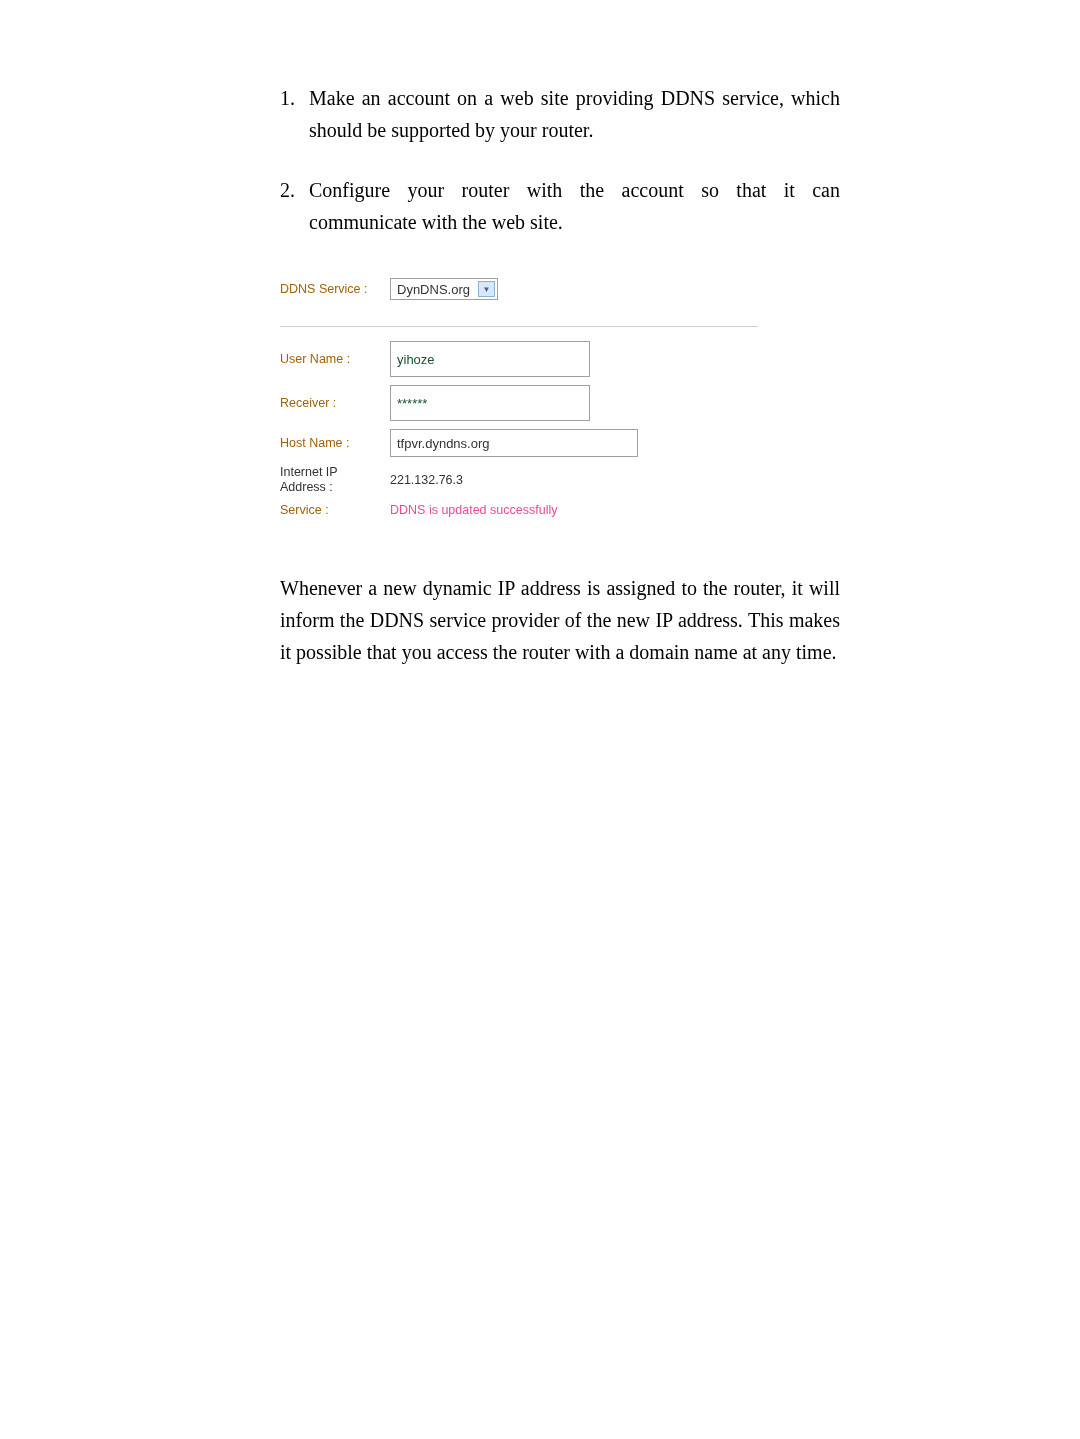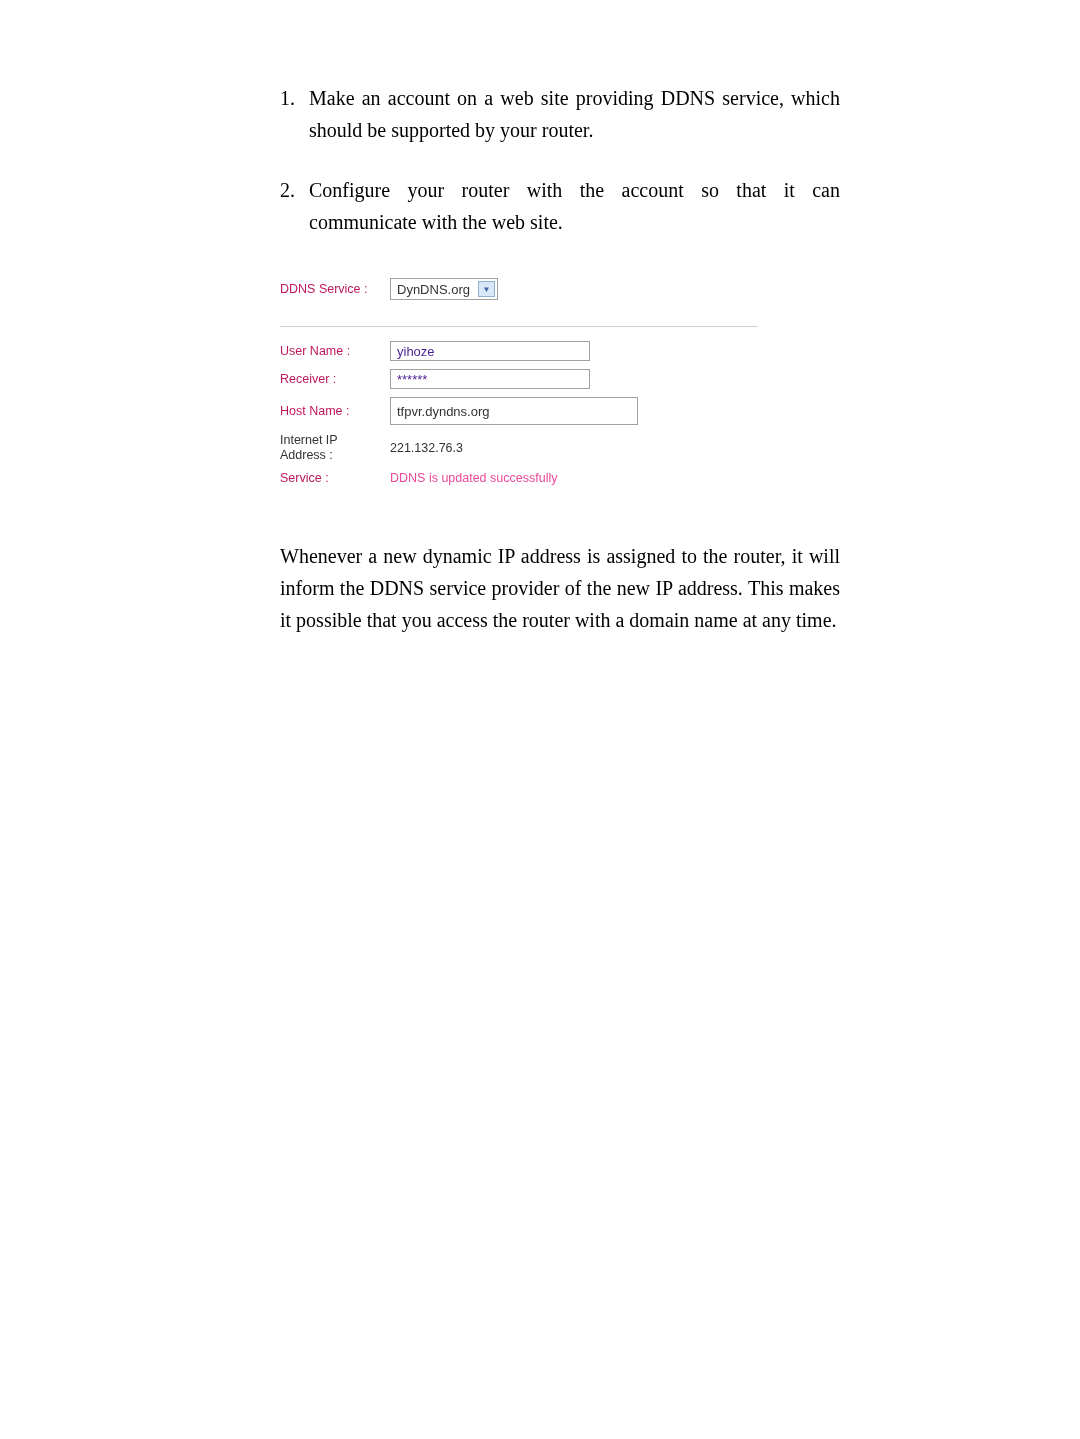--- a/index.html
+++ b/index.html
@@ -74,21 +74,21 @@
     
     .form-row {
       display: flex;
       align-items: center;
       margin-bottom: 8px;
     }
     
     .form-label {
       width: 110px;
       font-size: 12.5px;
-      color: #be185d;
+      color: #a16207;
     }
     
     .form-label-multiline {
       width: 110px;
       font-size: 12.5px;
       color: #333333;
       line-height: 1.2;
     }
     
     .select-box {
@@ -115,24 +115,24 @@
       align-items: center;
       justify-content: center;
       font-size: 8px;
       color: #4060a0;
     }
     
     .text-input {
       border: 1px solid #a0a0a0;
       background: #ffffff;
       padding: 3px 6px;
-      height: 20px;
+      height: 36px;
       width: 200px;
       font-size: 13px;
-      color: #4c1d95;
+      color: #14532d;
       font-family: Arial, Helvetica, sans-serif;
     }
     
     .text-input-wide {
       border: 1px solid #a0a0a0;
       background: #ffffff;
       padding: 3px 6px;
       height: 28px;
       width: 248px;
       font-size: 13px;

